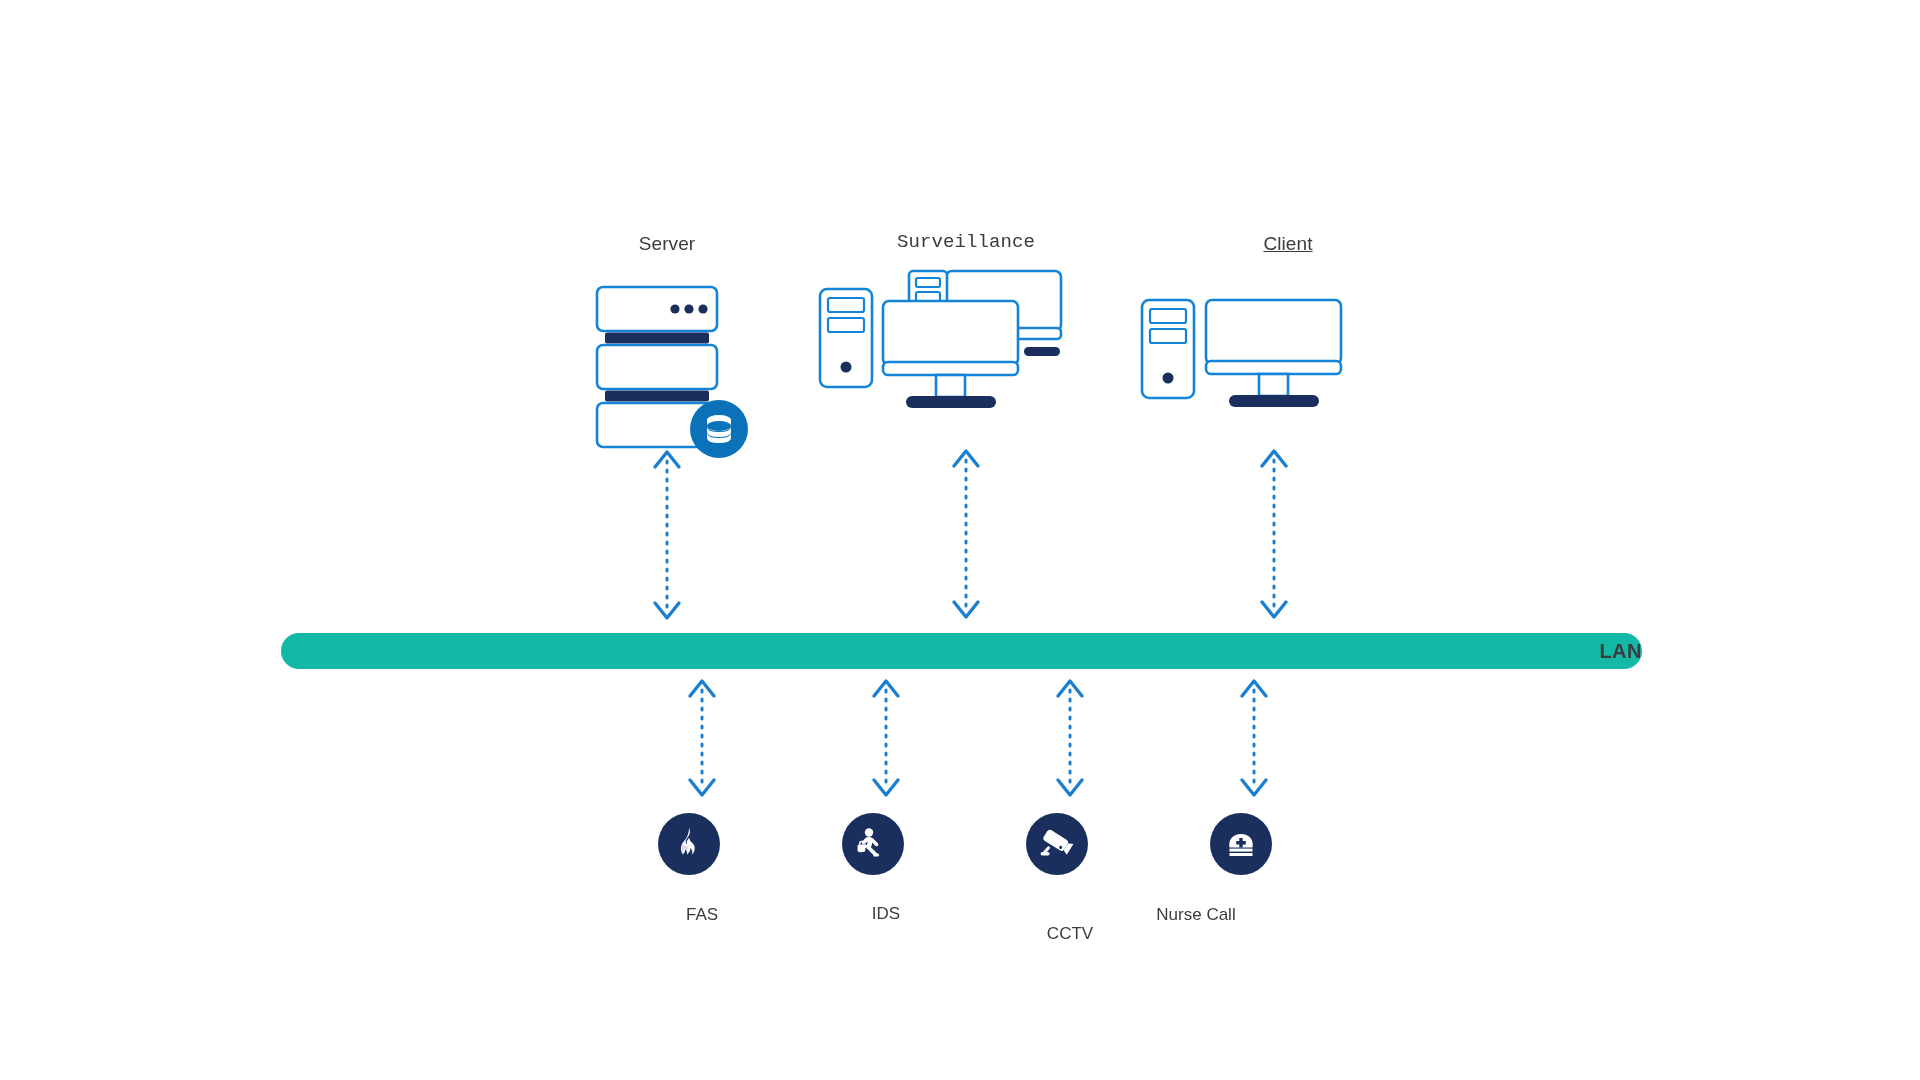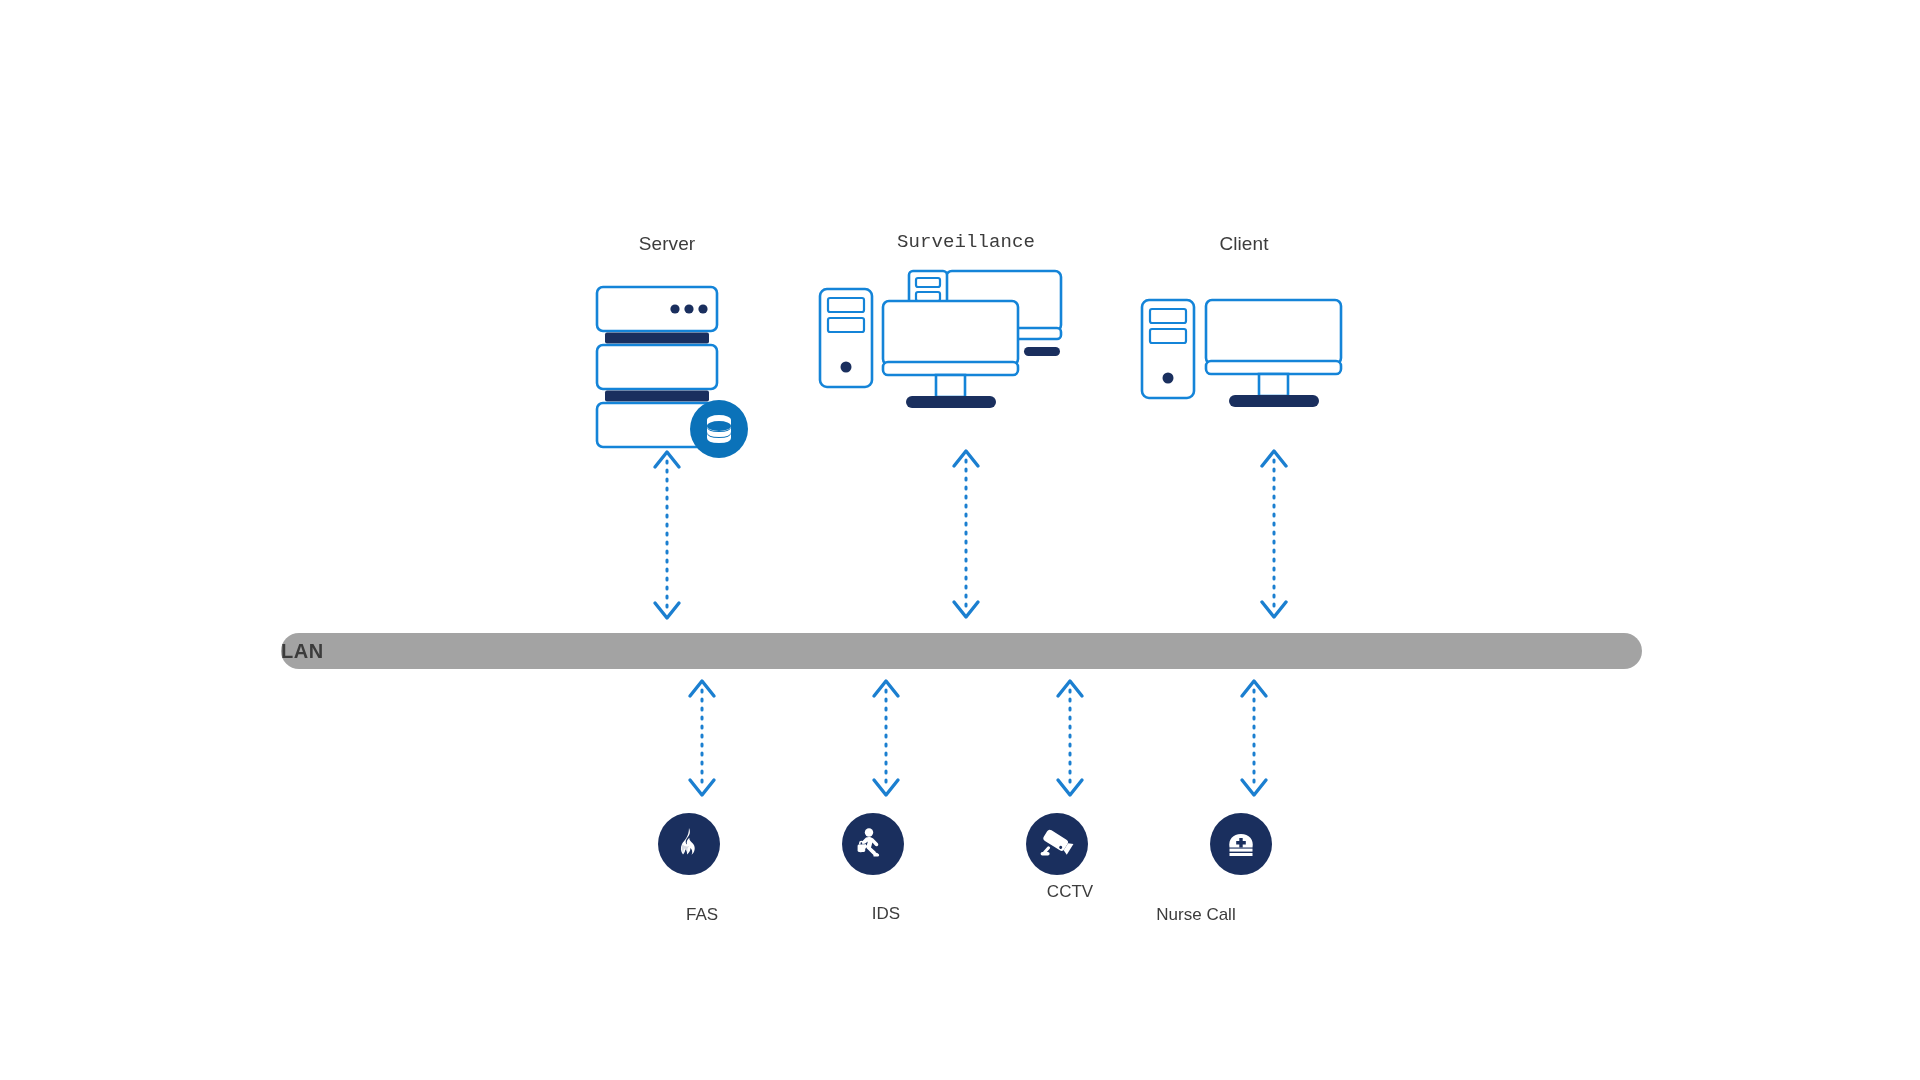--- a/index.html
+++ b/index.html
@@ -31,25 +31,25 @@
   .device-label {
     position: absolute;
     text-align: center;
     color: #3c3c3c;
     font-size: 17px;
     font-family: "Liberation Sans", sans-serif;
     white-space: nowrap;
   }
   .lan-bar {
     position: absolute;
-    background: #a3a3a3;
+    background: #14b8a6;
     border-radius: 18px;
     display: flex;
     align-items: center;
-    justify-content: flex-start;
+    justify-content: flex-end;
   }
   .lan-bar-text {
     color: #3c3c3c;
     font-size: 20px;
     font-weight: bold;
     font-family: "Liberation Sans", sans-serif;
     letter-spacing: 0.5px;
   }
   .icon-circle {
     position: absolute;
@@ -61,21 +61,21 @@
   svg { display: block; overflow: visible; }
   .connector { position: absolute; }
 </style>
 </head>
 <body>
 
 <div id="diagram-root">
 
   <div class="node-label" style="left:567px; top:233px; width:200px;">Server</div>
   <div class="node-label" style="left:866px; top:231px; width:200px;font-family:Liberation Mono, monospace;">Surveillance</div>
-  <div class="node-label" style="left:1144px; top:233px; width:200px;">Client</div>
+  <div class="node-label" style="left:1188px; top:233px; width:200px;text-decoration:underline;">Client</div>
 
   <div style="position:absolute; left:595px; top:285px;">
     <svg width="160" height="140" viewBox="0 0 160 140">
 
       <rect x="2" y="2" width="120" height="44" rx="6" ry="6" fill="#ffffff" stroke="#1484d8" stroke-width="2.6"></rect>
       <circle cx="80" cy="24" r="4.6" fill="#1a2f5e"></circle>
       <circle cx="94" cy="24" r="4.6" fill="#1a2f5e"></circle>
       <circle cx="108" cy="24" r="4.6" fill="#1a2f5e"></circle>
 
       <rect x="10" y="47.5" width="104" height="11" rx="2" ry="2" fill="#1a2f5e"></rect>
@@ -247,21 +247,21 @@
         <path d="M28 10.2 L33 8 L33 20.6 L28 18.4 Z" fill="#ffffff"></path>
 
         <circle cx="24" cy="17.6" r="1.5" fill="#1a2f5e"></circle>
       </g>
 
       <path d="M9.6 20.8 L5.4 25.6" stroke="#ffffff" stroke-width="3" stroke-linecap="round"></path>
 
       <rect x="1.6" y="25" width="9" height="3.4" rx="1.7" ry="1.7" fill="#ffffff"></rect>
     </svg>
   </div>
-  <div class="device-label" style="left:970px; top:882px; width:200px;">CCTV</div>
+  <div class="device-label" style="left:970px; top:924px; width:200px;">CCTV</div>
 
   <div class="icon-circle" style="left:1210px; top:813px; width:62px; height:62px; background:#1a2f5e;">
     <svg width="36" height="30" viewBox="0 0 36 30">
 
       <path d="M6.5 18.5 C5 10.5 10 5 18 5 C26 5 31 10.5 29.5 18.5 Z" fill="#ffffff"></path>
 
       <path d="M16.3 9 L19.7 9 L19.7 12.1 L22.8 12.1 L22.8 15.5 L19.7 15.5
                L19.7 18.6 L16.3 18.6 L16.3 15.5 L13.2 15.5 L13.2 12.1 L16.3 12.1 Z" fill="#1a2f5e"></path>
 
       <rect x="6.5" y="19.6" width="23" height="3" fill="#ffffff"></rect>

